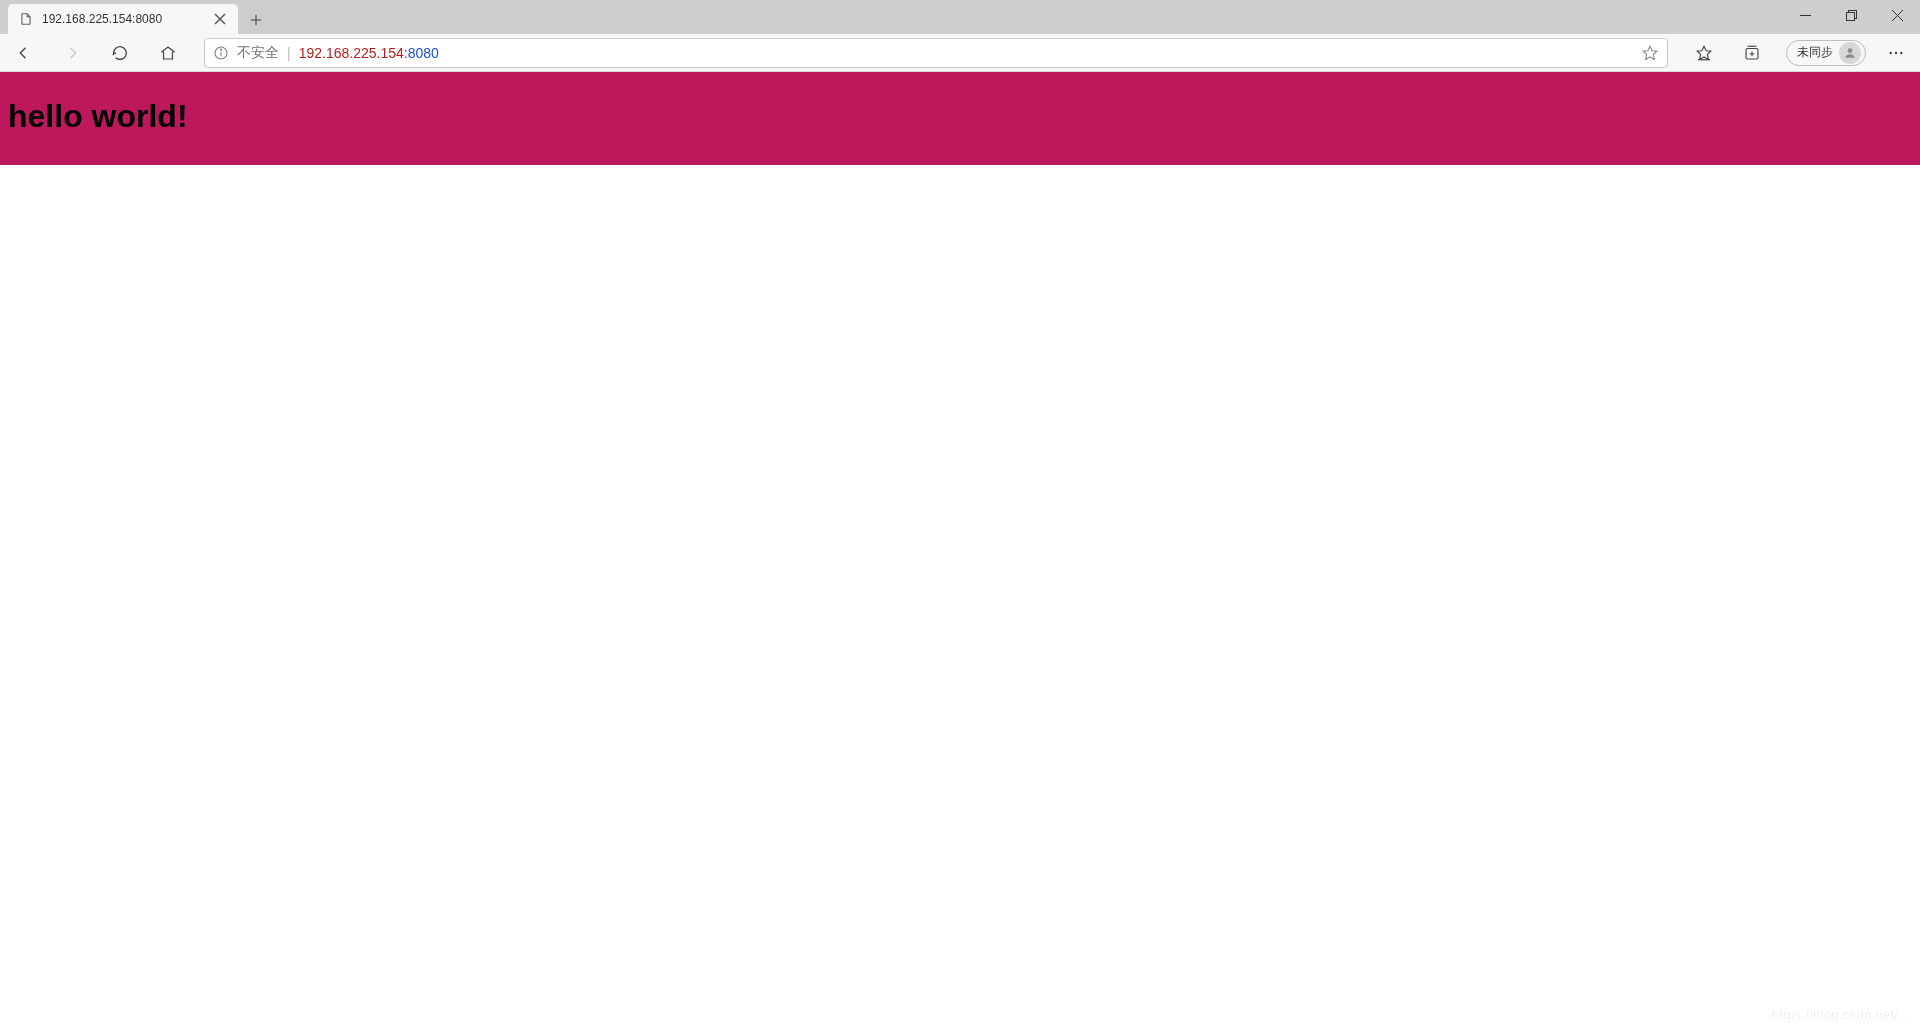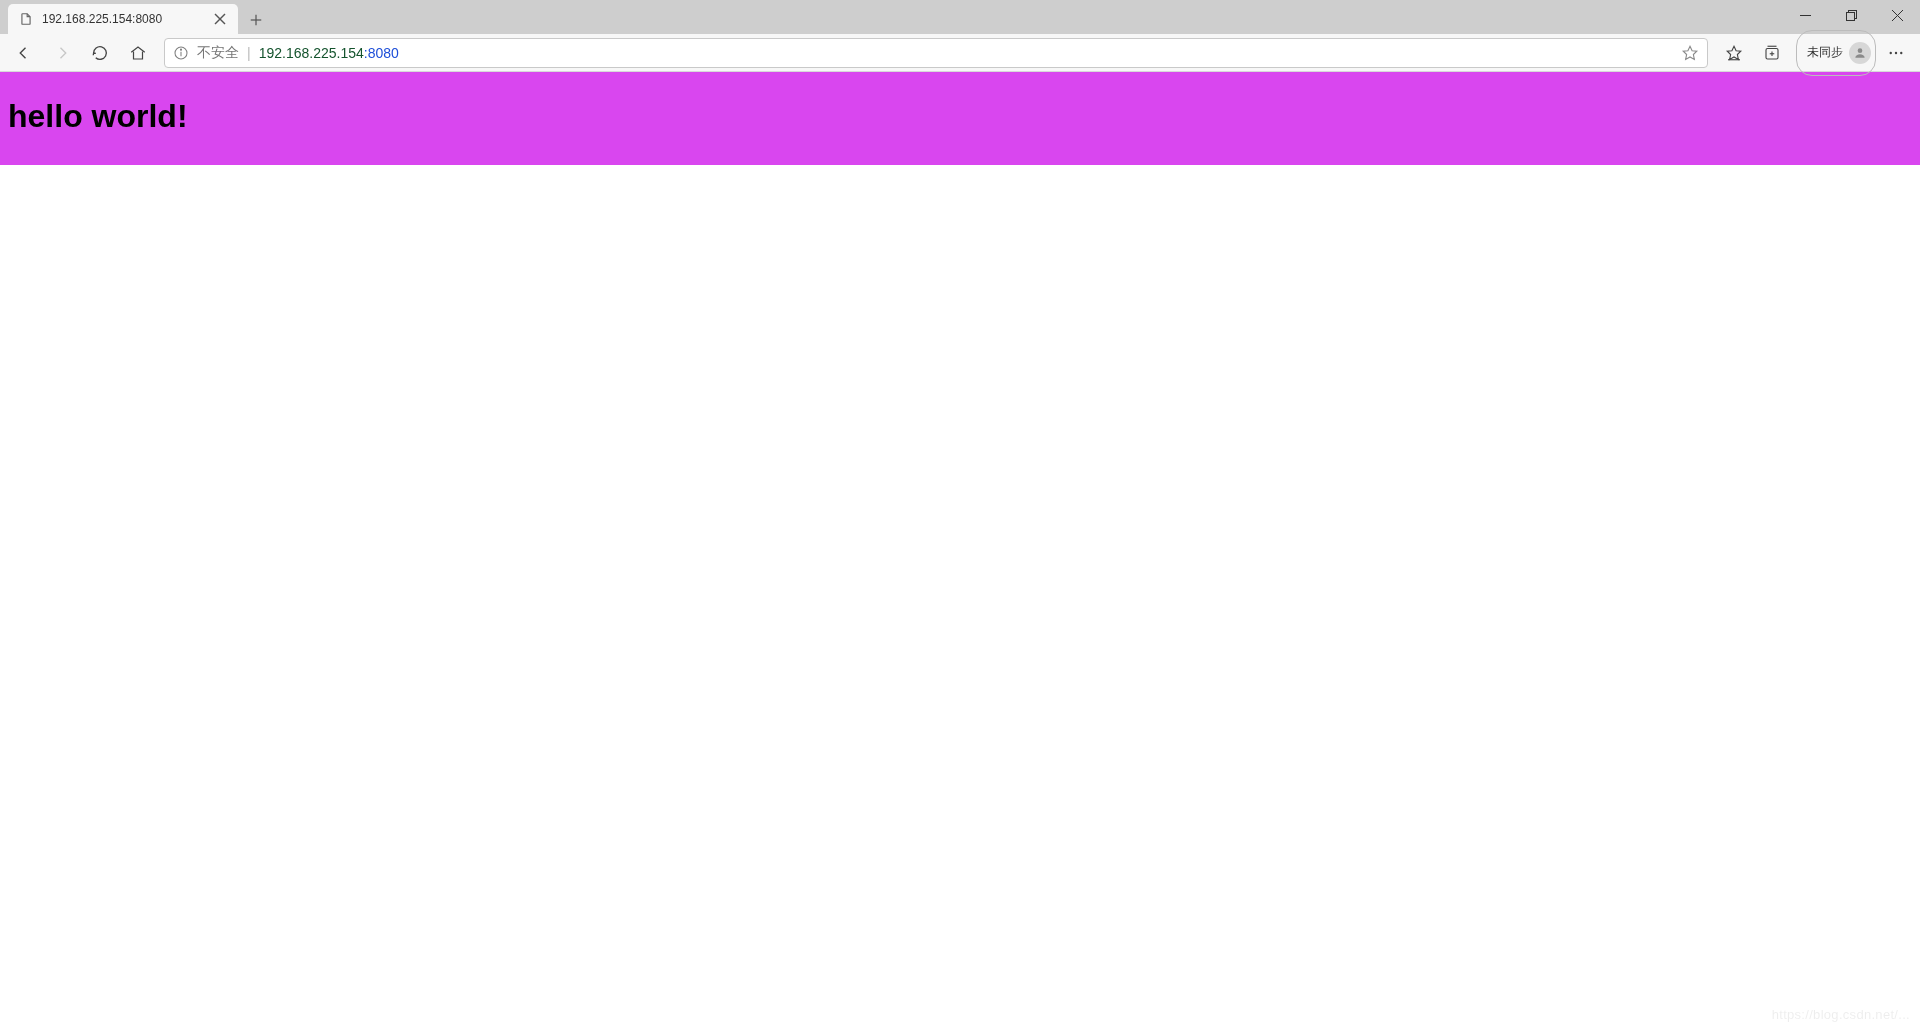--- a/index.html
+++ b/index.html
@@ -65,21 +65,21 @@
   .window-controls svg { width: 11px; height: 11px; }
 
   
   .toolbar {
     height: 38px;
     background: #f7f7f7;
     border-bottom: 1px solid #d9d9d9;
     display: flex;
     align-items: center;
     padding: 0 6px;
-    gap: 2px;
+    gap: 12px;
   }
   .tool-btn {
     width: 36px; height: 32px;
     display: flex; align-items: center; justify-content: center;
     color: #555;
     border-radius: 4px;
   }
   .tool-btn.disabled { color: #bdbdbd; }
   .tool-btn svg { width: 18px; height: 18px; }
 
@@ -96,50 +96,50 @@
     gap: 8px;
     font-size: 14px;
     color: #555;
   }
   .address-bar .info-icon {
     width: 16px; height: 16px; color: #767676;
     display: flex; align-items: center; justify-content: center;
   }
   .address-bar .sec-label { color: #767676; }
   .address-bar .sep { color: #bbb; }
-  .address-bar .url-host { color: #14532d; }
+  .address-bar .url-host { color: #b91c1c; }
   .address-bar .url-port { color: #1d4ed8; }
   .address-bar .spacer { flex: 1; }
   .address-bar .star {
     width: 18px; height: 18px; color: #8a8a8a;
     display: flex; align-items: center; justify-content: center;
   }
 
   .profile-pill {
-    height: 46px;
+    height: 26px;
     border: 1px solid #bcbcbc;
     border-radius: 16px;
     display: flex; align-items: center;
     padding: 0 4px 0 10px;
     gap: 6px;
     font-size: 12px;
     color: #333;
     margin-left: 4px;
   }
   .profile-pill .avatar {
     width: 22px; height: 22px; border-radius: 50%;
     background: #d7d7d7;
     display: flex; align-items: center; justify-content: center;
   }
   .profile-pill .avatar svg { width: 14px; height: 14px; fill: #8a8a8a; }
 
   
   .content {
     padding: 10px 8px;
-    background: #d946ef;
+    background: #be185d;
   }
   .content h1 {
     font-size: 32px;
     font-weight: 700;
     margin: 16px 0 20px 0;
     color: #000;
   }
 
   
   .watermark {

